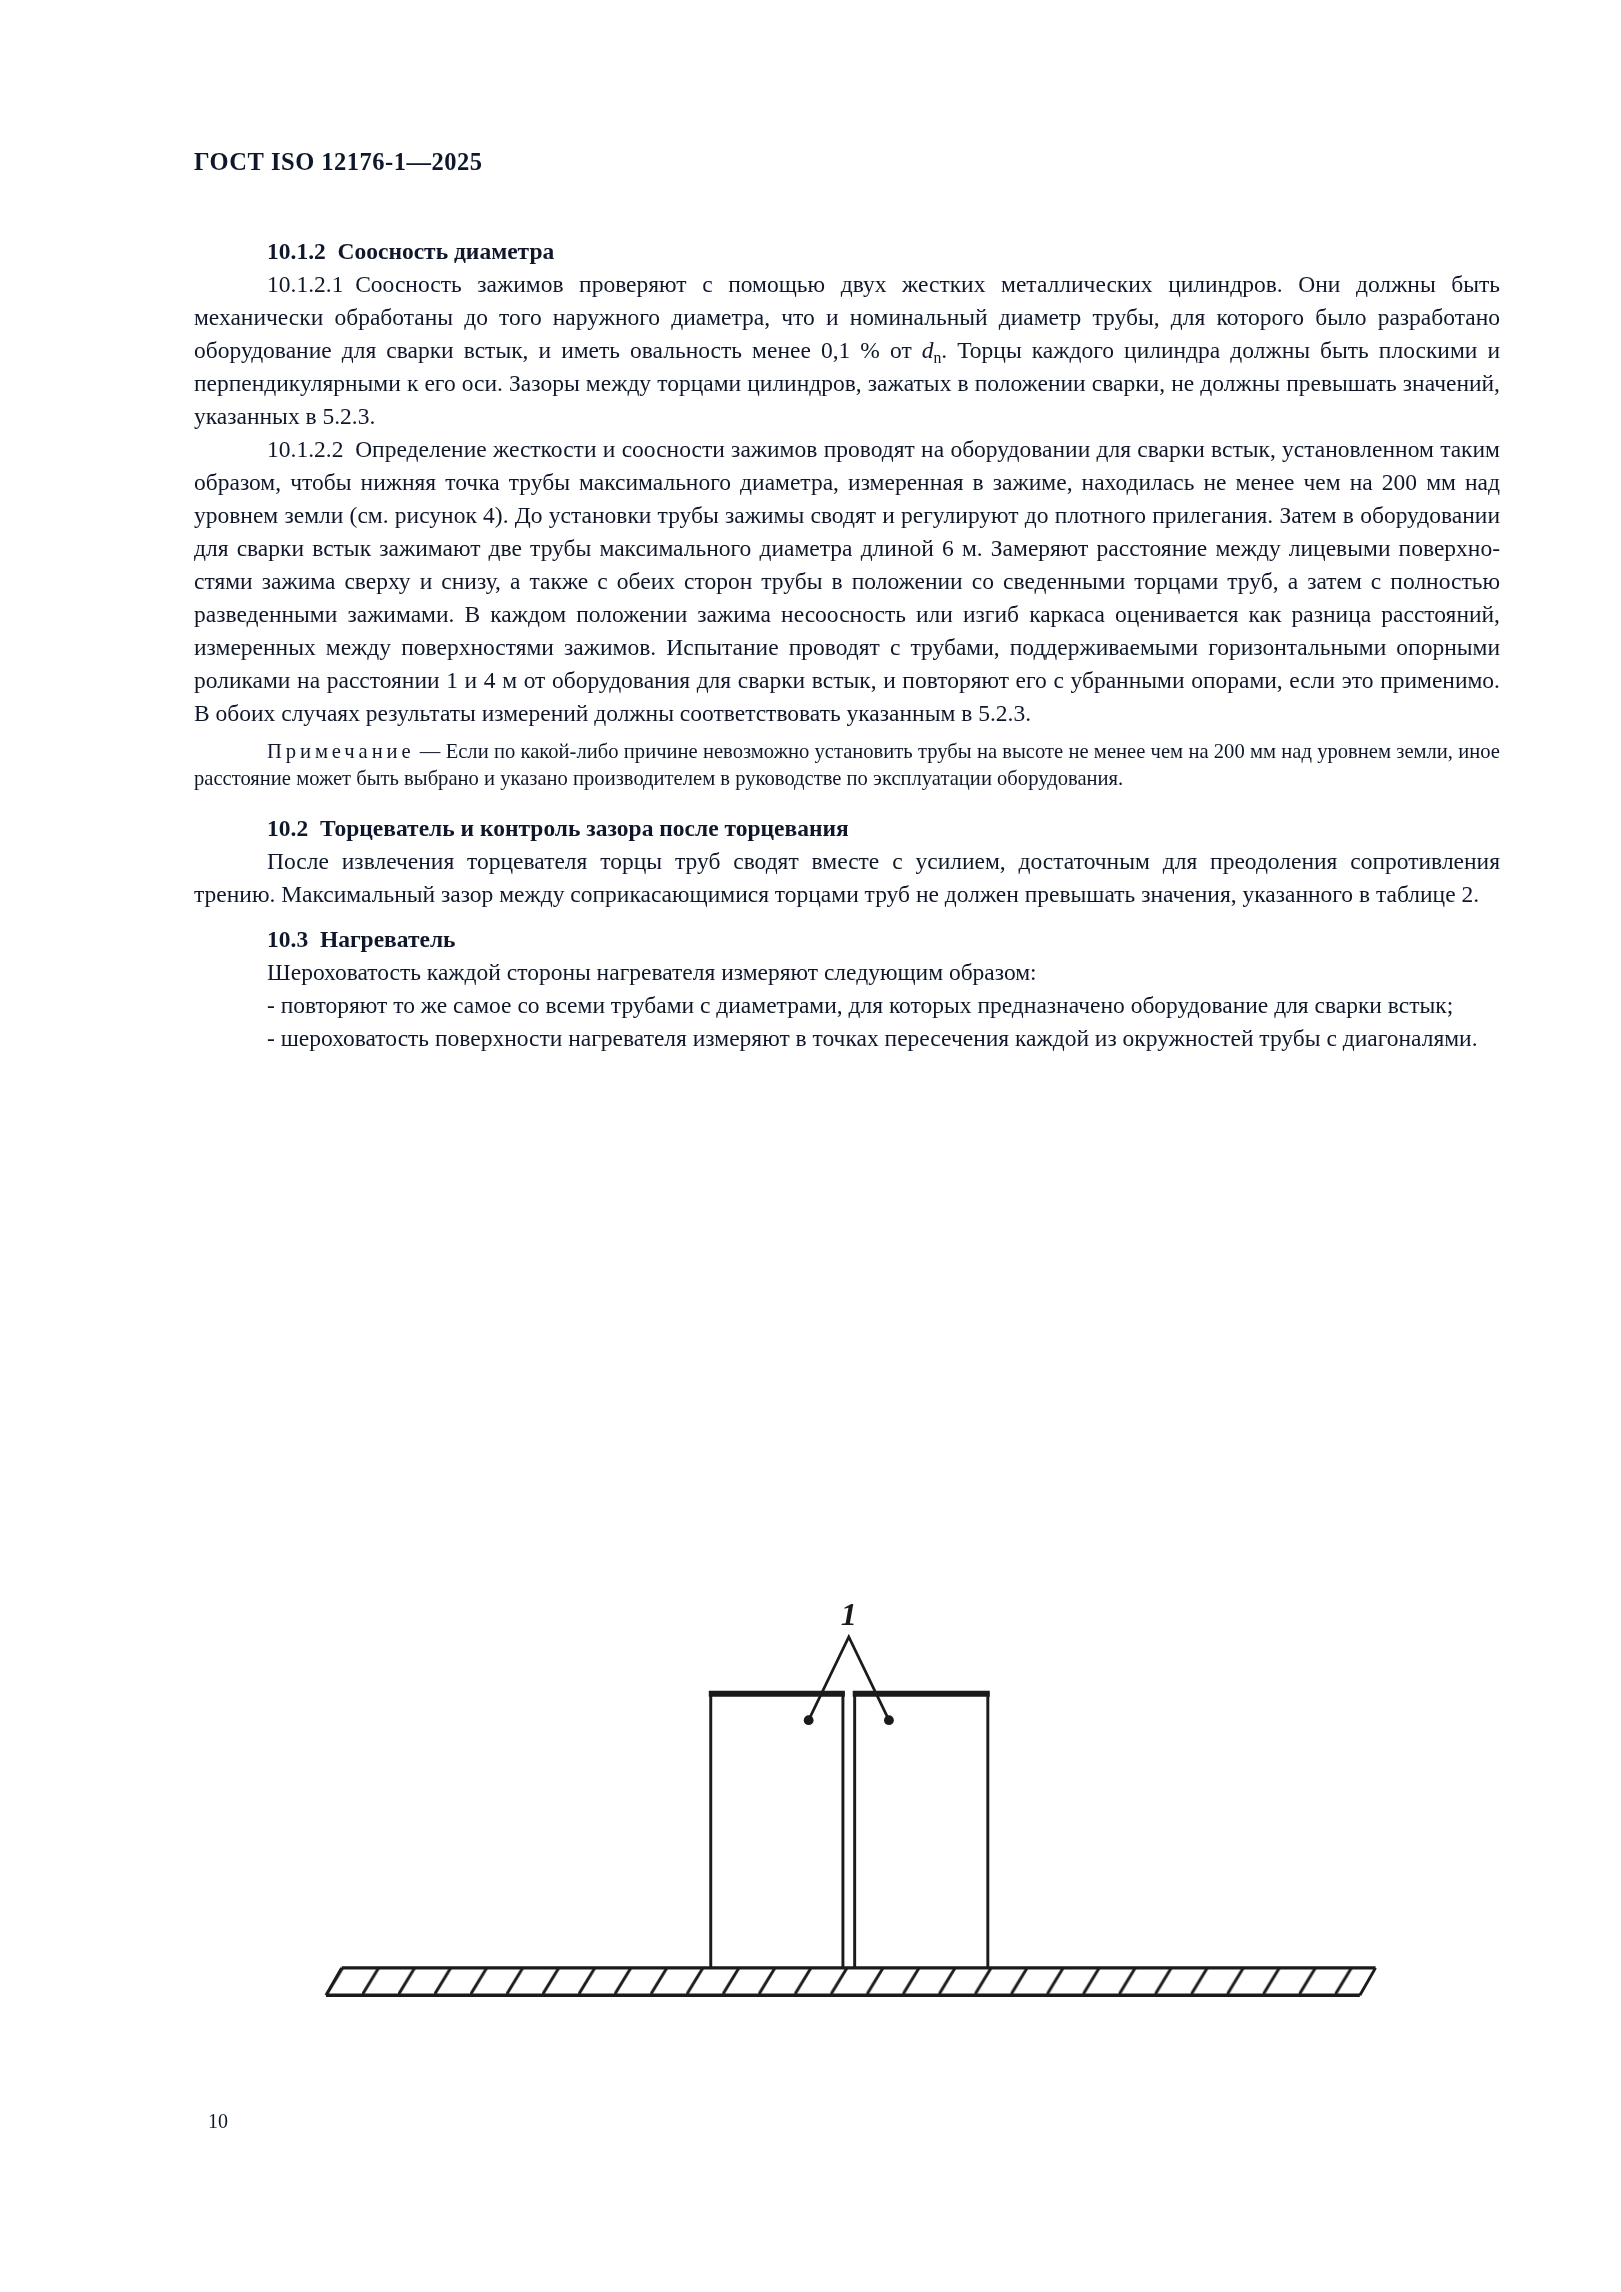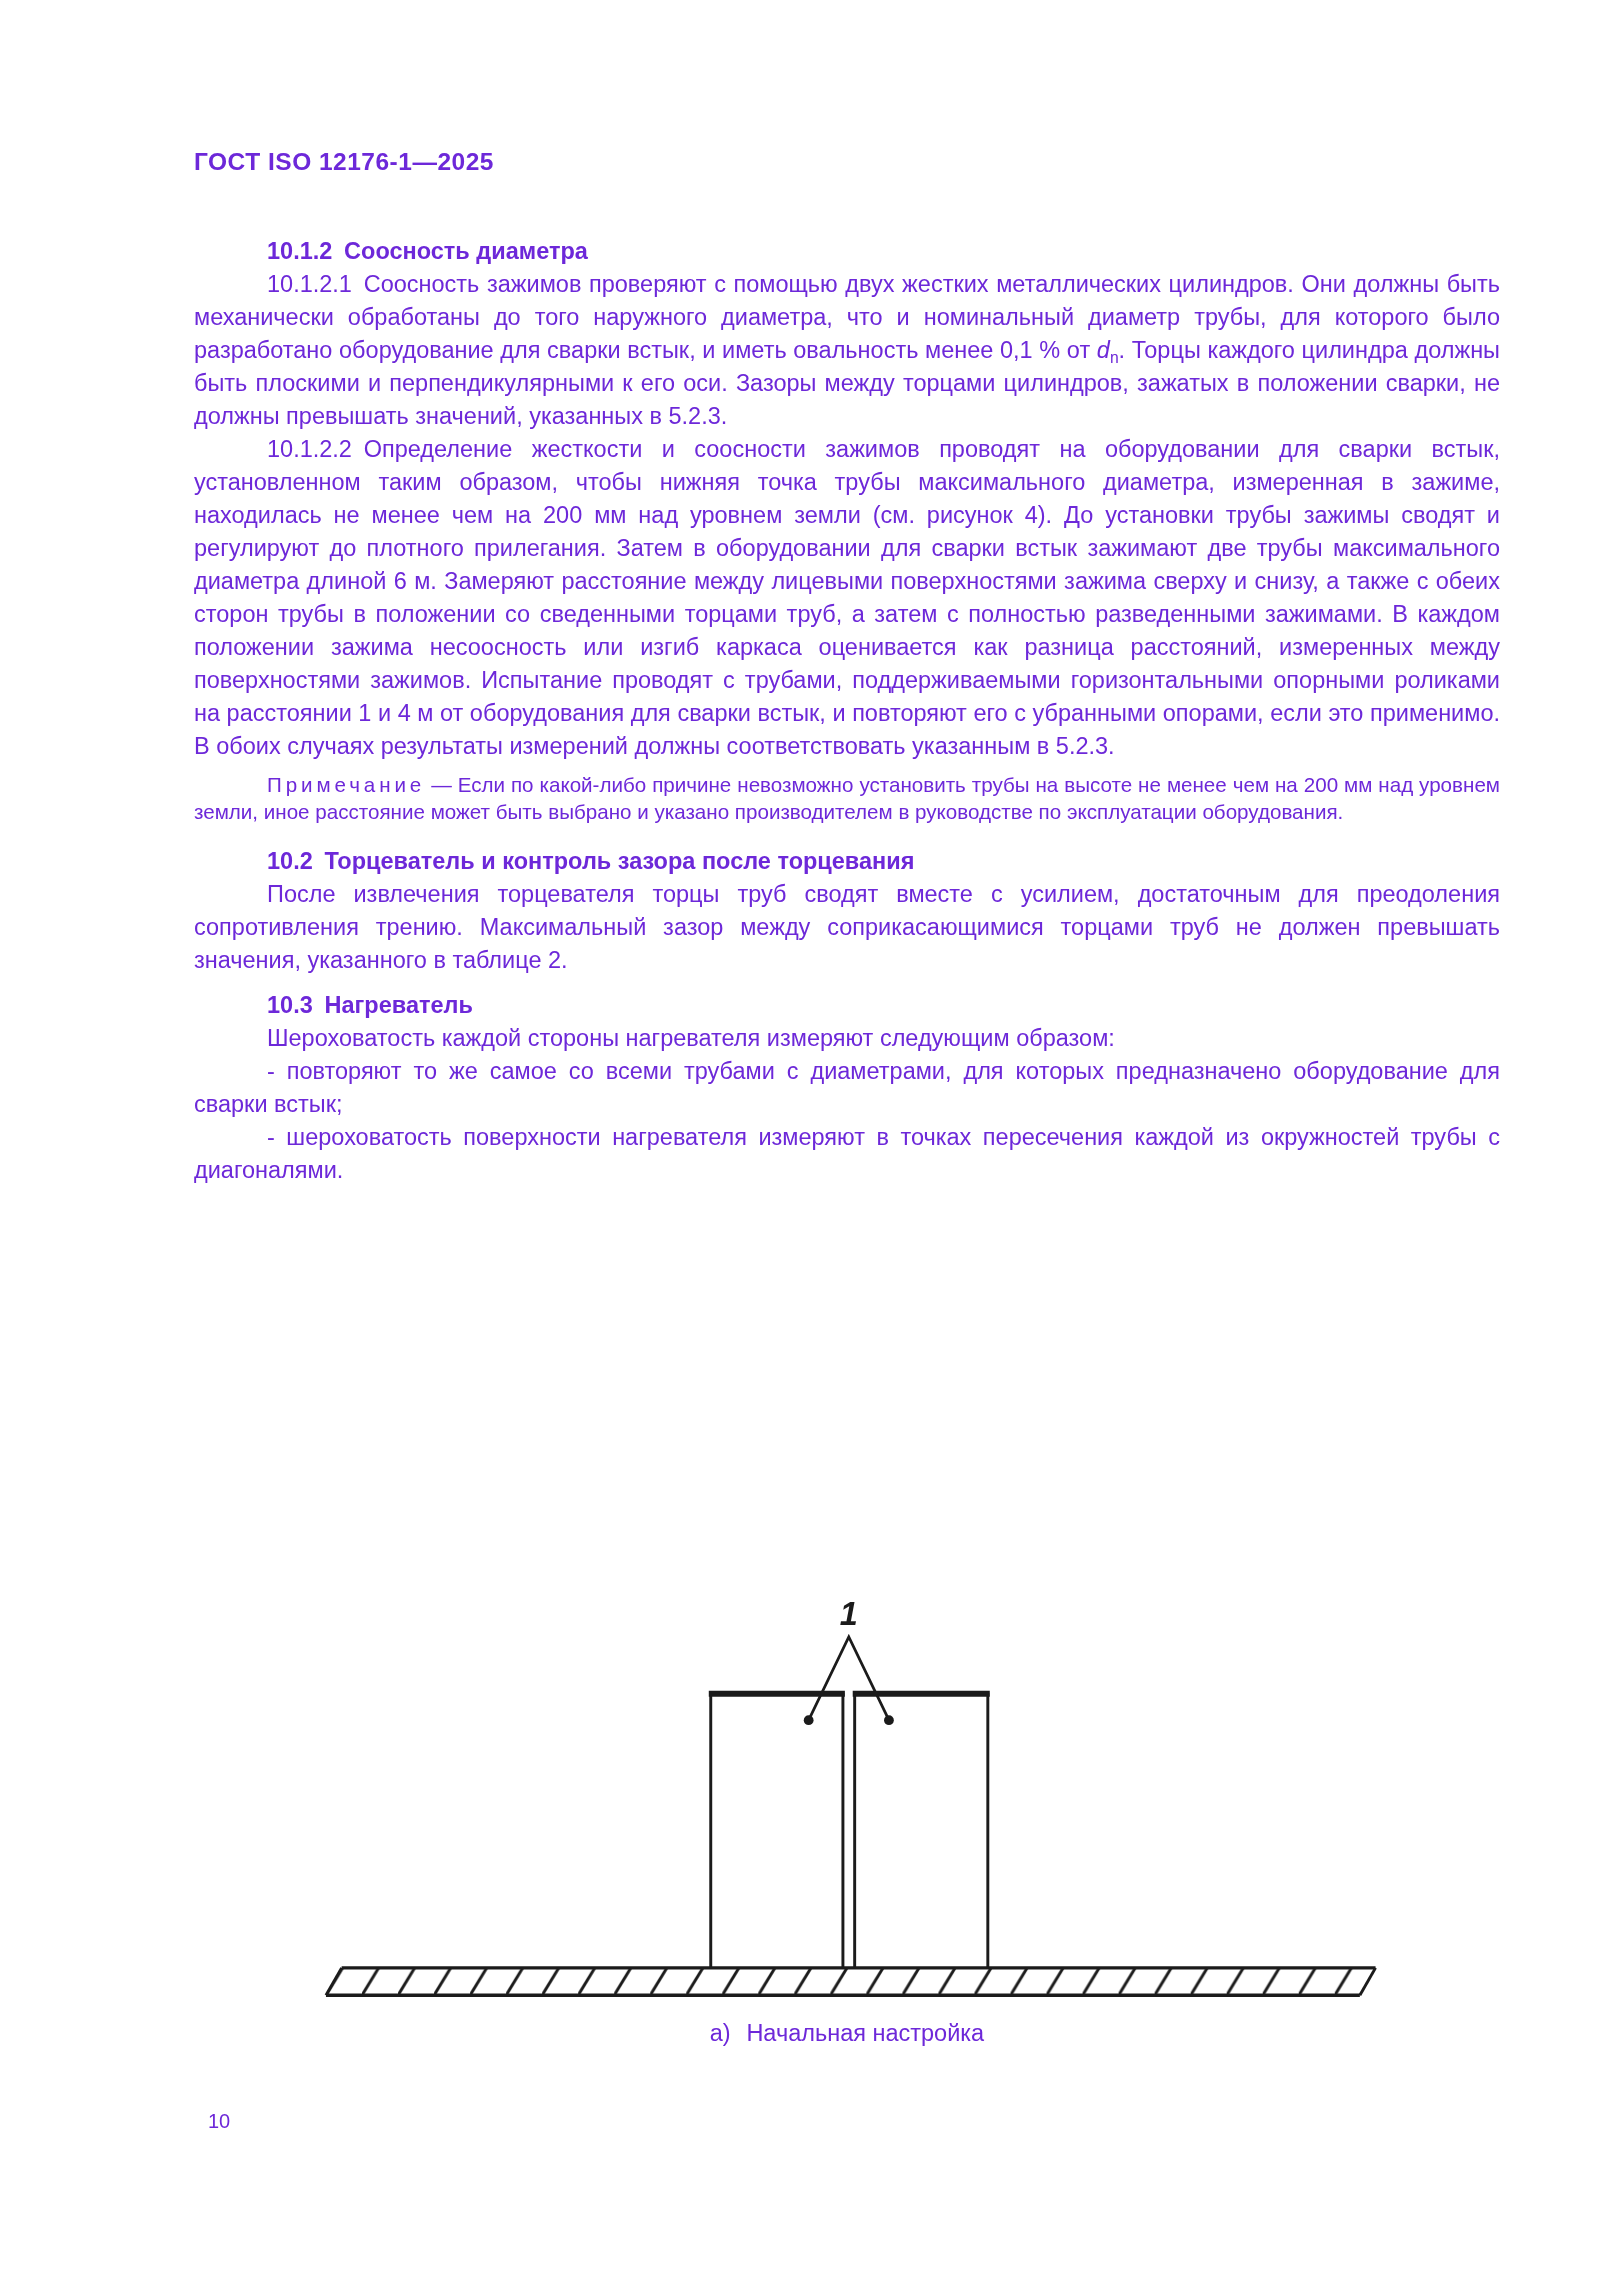--- a/index.html
+++ b/index.html
@@ -1,22 +1,22 @@
 <!DOCTYPE html>
 <html lang="ru"><head>
 <meta charset="utf-8">
 <style>
   html, body { margin: 0; padding: 0; background: #ffffff; }
   .page {
     position: relative;
     width: 1621px;
     height: 2293px;
     background: #ffffff;
-    color: #6d28d9;
-    font-family: Liberation Sans, sans-serif;
+    color: #0f172a;
+    font-family: Liberation Serif, serif;
     overflow: hidden;
   }
   .doc-header {
     position: absolute;
     left: 194px;
     top: 145px;
     font-size: 24.5px;
     line-height: 33px;
     font-weight: bold;
     letter-spacing: 0.5px;
@@ -146,18 +146,17 @@
 
     <g>
       <polygon points="48,388 1104,388 1088,416 32,416" fill="url(#groundHatch)" stroke="none"></polygon>
       <line x1="48" y1="388" x2="1104" y2="388" stroke-width="3.5"></line>
       <line x1="32" y1="416" x2="1088" y2="416" stroke-width="3.5"></line>
       <line x1="48" y1="388" x2="32" y2="416" stroke-width="3"></line>
       <line x1="1104" y1="388" x2="1088" y2="416" stroke-width="3"></line>
     </g>
   </svg>
 
-  <div class="fig-caption"><span class="cap-letter">а)</span><span>Начальная настройка</span></div>
 
   <div class="page-number">10</div>
 
 </div>
 
 
 </body></html>

